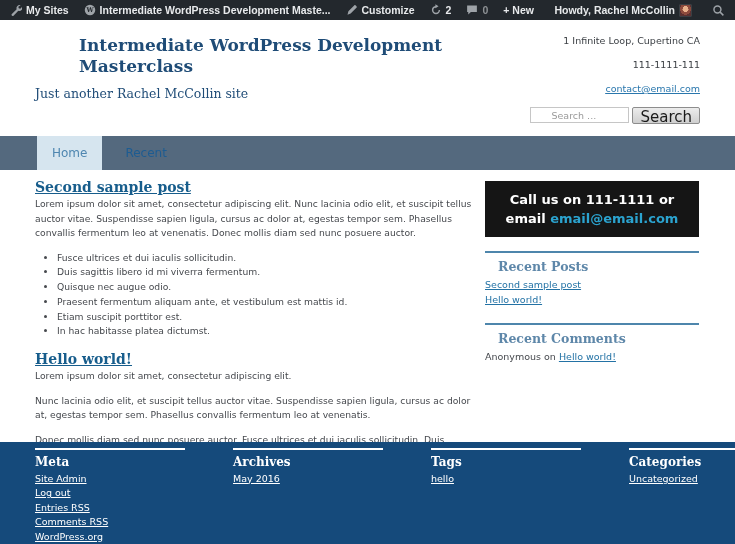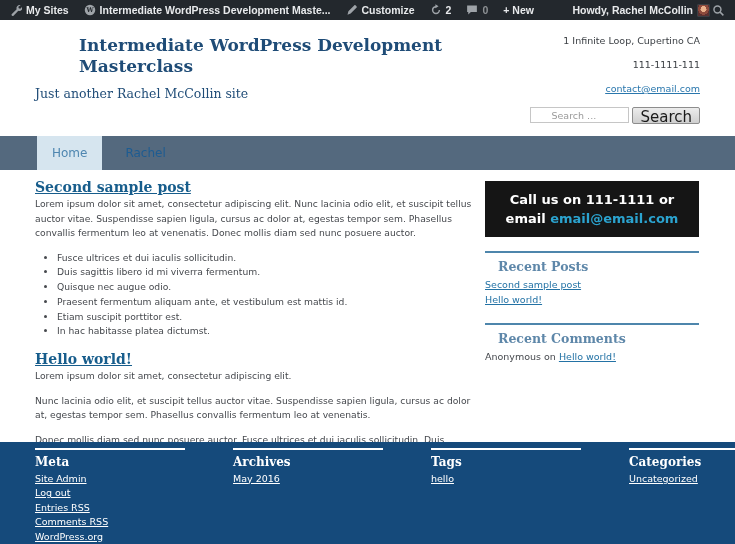--- a/index.html
+++ b/index.html
@@ -14,21 +14,21 @@
   .adminbar {
     height:20px; flex:0 0 20px; background:var(--admin-bar-bg,#23282d);
     display:flex; align-items:center; padding:0 10px;
     font-family:"Liberation Sans", sans-serif; font-size:10.5px; color:#e8eaec;
     font-weight:bold;
   }
   .ab-left { display:flex; align-items:center; gap:15px; }
   .ab-item { display:flex; align-items:center; gap:4px; cursor:pointer; white-space:nowrap; }
   .ab-icon { width:12px; height:12px; display:inline-block; flex:0 0 auto; }
   .ab-count-dim { color:#8d9194; }
-  .ab-right { margin-left:auto; display:flex; align-items:center; gap:2px; }
+  .ab-right { margin-left:auto; display:flex; align-items:center; gap:20px; }
   .avatar {
     width:13px; height:13px; border-radius:1px;
     background:radial-gradient(circle at 50% 38%, #e8b18c 0 34%, #8c4a3c 35% 62%, #5a3030 63%);
     border:1px solid #3a3f44;
   }
 
   
   .siteheader { padding:15px 35px 0 35px; display:flex; justify-content:space-between; }
   .site-title {
     font-family:"DejaVu Serif", serif; font-weight:600; font-size:17px;
@@ -189,21 +189,21 @@
       <div class="hline header-email"><a>contact@email.com</a></div>
       <div class="searchform">
         <input type="text" placeholder="Search ..." style="">
         <button>Search</button>
       </div>
     </div>
   </div>
 
   <div class="mainnav">
     <span class="nav-item active">Home</span>
-    <span class="nav-item plain">Rachel</span>
+    <span class="nav-item plain">Recent</span>
   </div>
 
   <div class="main">
     <div class="content">
 
       <div class="post">
         <a class="post-title">Second sample post</a>
         <p>Lorem ipsum dolor sit amet, consectetur adipiscing elit. Nunc lacinia odio elit, et suscipit tellus auctor vitae. Suspendisse sapien ligula, cursus ac dolor at, egestas tempor sem. Phasellus convallis fermentum leo at venenatis. Donec mollis diam sed nunc posuere auctor.</p>
         <ul>
           <li>Fusce ultrices et dui iaculis sollicitudin.</li>

